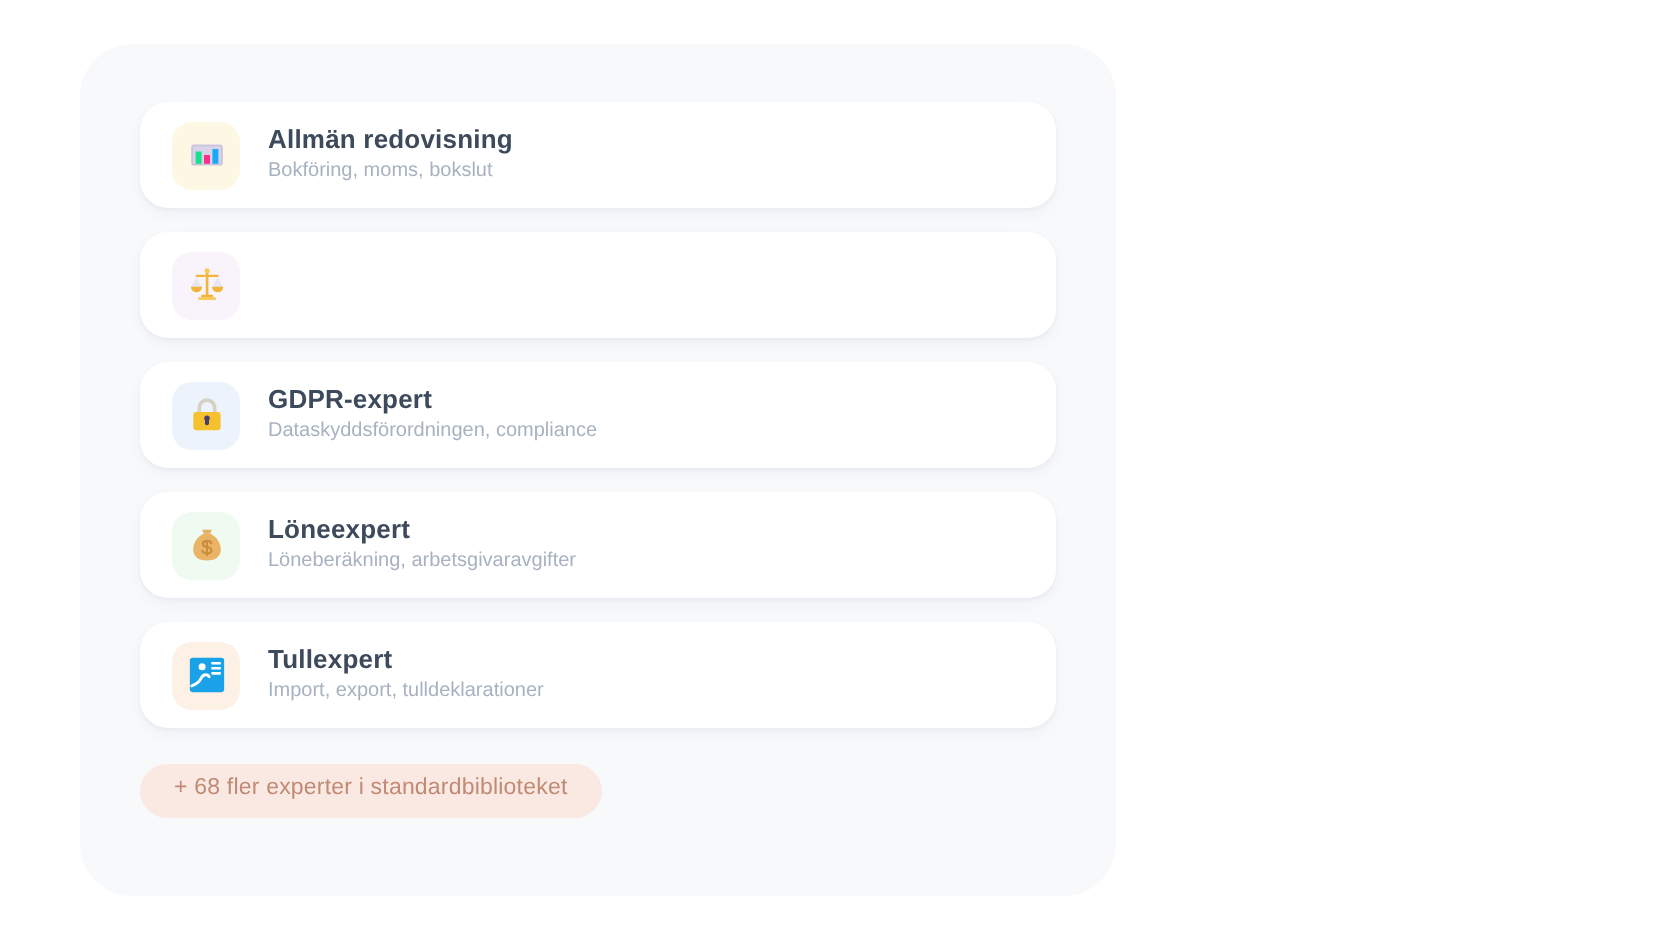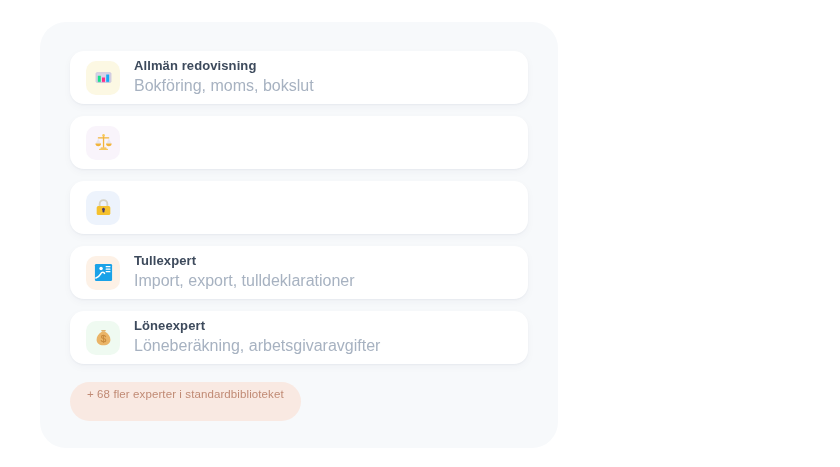--- a/index.html
+++ b/index.html
@@ -78,32 +78,32 @@
   .card-title {
     font-size: 13px;
     font-weight: 700;
     color: #3d4a5c;
     letter-spacing: 0.1px;
     line-height: 1.15;
     white-space: nowrap;
   }
 
   .card-sub {
-    font-size: 16px;
+    font-size: 10px;
     font-weight: 400;
     color: #a7b2c1;
     line-height: 1.2;
     white-space: nowrap;
   }
 
   
   .more-pill {
     display: inline-block;
     margin-top: 18px;
-    padding: 7px 17px 20px 17px;
+    padding: 7px 17px 8px 17px;
     background: #f9e9e2;
     color: #c08a74;
     border-radius: 999px;
     font-size: 11.5px;
     font-weight: 400;
     letter-spacing: 0.1px;
     line-height: 1;
   }
 
   
@@ -156,56 +156,60 @@
 
       <div class="expert-card">
         <div class="icon-tile" style="background:#edf3fc">
           <svg width="21" height="21" viewBox="0 0 24 24" aria-hidden="true">
             <path d="M7.6 11 V7.9 a4.4 4.4 0 0 1 8.8 0 V11" fill="none" stroke="#d5d2c4" stroke-width="2.1"></path>
             <rect x="4.2" y="10.3" width="15.6" height="10.4" rx="1.9" fill="#f5c12e"></rect>
             <rect x="10.85" y="13.4" width="2.3" height="4.4" rx="1.1" fill="#4b3d6b"></rect>
             <circle cx="12" cy="13.9" r="1.55" fill="#4b3d6b"></circle>
           </svg>
         </div>
+        <div class="card-text">
+          <div class="card-title">GDPR-expert</div>
+          <div class="card-sub">Dataskyddsförordningen, compliance</div>
+        </div>
+      </div>
+
+      <div class="expert-card">
+        <div class="icon-tile" style="background:#effaf1">
+          <svg width="21" height="21" viewBox="0 0 24 24" aria-hidden="true">
+            <path d="M9.2 3.3 h5.6 l-1.1 2.2 h-3.4 Z" fill="#e0b06a"></path>
+            <path d="M10.1 5.4 h3.8 c3.6 2.0 6.0 5.4 6.0 9.1 c0 4.0 -3.1 6.3 -7.9 6.3
+                     c-4.8 0 -7.9 -2.3 -7.9 -6.3 c0 -3.7 2.4 -7.1 6.0 -9.1 Z" fill="#eab467"></path>
+            <rect x="11.5" y="9.3" width="1.1" height="9.0" rx="0.5" fill="#c98b3d"></rect>
+            <path d="M14.4 11.0 c-0.4 -1.0 -1.5 -1.5 -2.6 -1.4 c-1.3 0.1 -2.2 0.8 -2.2 1.8
+                     c0 2.3 5.0 1.2 5.0 3.6 c0 1.1 -1.1 1.9 -2.5 1.9 c-1.2 0 -2.3 -0.5 -2.7 -1.5" fill="none" stroke="#c98b3d" stroke-width="1.25" stroke-linecap="round"></path>
+          </svg>
+        </div>
+        <div class="card-text">
+          <div class="card-title">Löneexpert</div>
+          <div class="card-sub">Löneberäkning, arbetsgivaravgifter</div>
+        </div>
       </div>
 
       <div class="expert-card">
         <div class="icon-tile" style="background:#fdf1e6">
           <svg width="21" height="21" viewBox="0 0 24 24" aria-hidden="true">
             <rect x="2.2" y="2.2" width="19.6" height="19.6" rx="1.6" fill="#1aa2e8"></rect>
             <circle cx="9.2" cy="7.3" r="2.0" fill="#ffffff"></circle>
             <path d="M3.3 18.2 c2.6 -0.9 4.3 -2.4 5.3 -4.3 c0.6 -1.2 1.5 -2.1 2.7 -2.1
                      c1.0 0 1.6 0.5 1.9 1.2" fill="none" stroke="#ffffff" stroke-width="1.7" stroke-linecap="round"></path>
             <rect x="14.4" y="4.5" width="5.6" height="1.5" rx="0.6" fill="#ffffff"></rect>
             <rect x="14.4" y="7.4" width="5.6" height="1.5" rx="0.6" fill="#ffffff"></rect>
             <rect x="14.4" y="10.3" width="5.6" height="1.5" rx="0.6" fill="#ffffff"></rect>
           </svg>
         </div>
         <div class="card-text">
           <div class="card-title">Tullexpert</div>
           <div class="card-sub">Import, export, tulldeklarationer</div>
         </div>
       </div>
 
-      <div class="expert-card">
-        <div class="icon-tile" style="background:#effaf1">
-          <svg width="21" height="21" viewBox="0 0 24 24" aria-hidden="true">
-            <path d="M9.2 3.3 h5.6 l-1.1 2.2 h-3.4 Z" fill="#e0b06a"></path>
-            <path d="M10.1 5.4 h3.8 c3.6 2.0 6.0 5.4 6.0 9.1 c0 4.0 -3.1 6.3 -7.9 6.3
-                     c-4.8 0 -7.9 -2.3 -7.9 -6.3 c0 -3.7 2.4 -7.1 6.0 -9.1 Z" fill="#eab467"></path>
-            <rect x="11.5" y="9.3" width="1.1" height="9.0" rx="0.5" fill="#c98b3d"></rect>
-            <path d="M14.4 11.0 c-0.4 -1.0 -1.5 -1.5 -2.6 -1.4 c-1.3 0.1 -2.2 0.8 -2.2 1.8
-                     c0 2.3 5.0 1.2 5.0 3.6 c0 1.1 -1.1 1.9 -2.5 1.9 c-1.2 0 -2.3 -0.5 -2.7 -1.5" fill="none" stroke="#c98b3d" stroke-width="1.25" stroke-linecap="round"></path>
-          </svg>
-        </div>
-        <div class="card-text">
-          <div class="card-title">Löneexpert</div>
-          <div class="card-sub">Löneberäkning, arbetsgivaravgifter</div>
-        </div>
-      </div>
-
     </div>
 
     <div class="more-pill">+ 68 fler experter i standardbiblioteket</div>
 
   </div>
 
 </div>
 
 </body></html>

